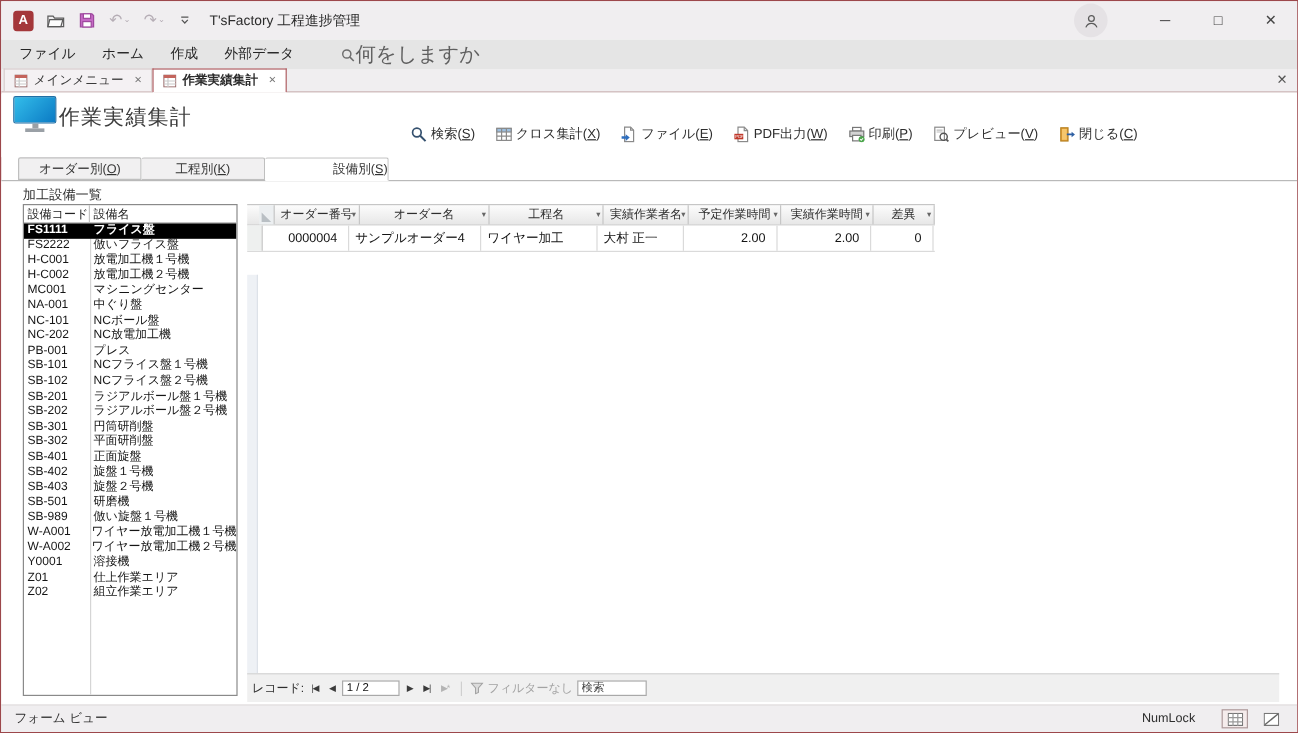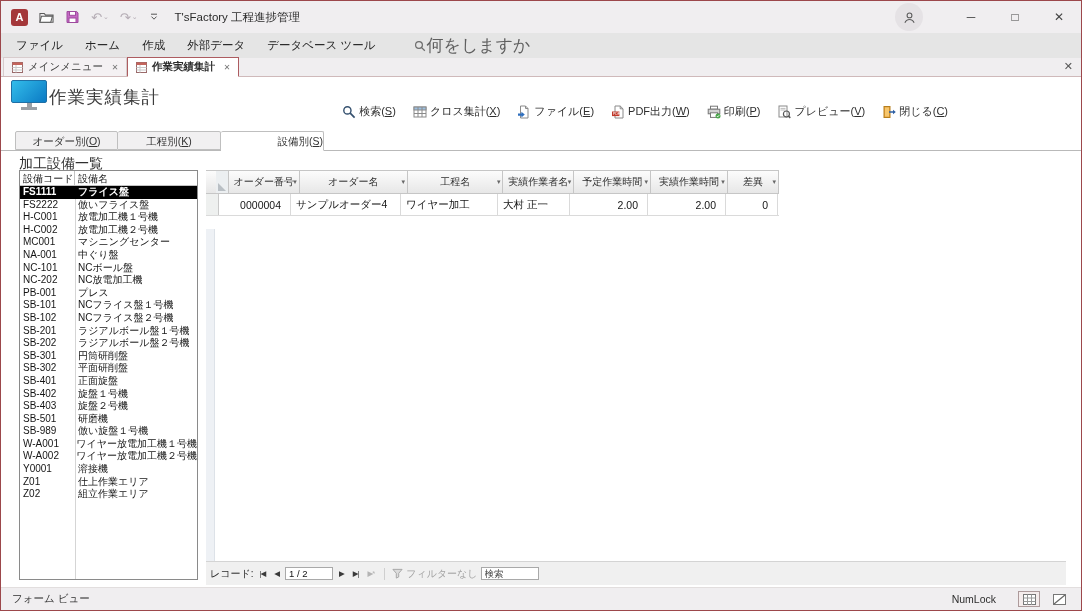--- a/index.html
+++ b/index.html
@@ -61,36 +61,36 @@
   .tabrow { position:absolute; top:130px; left:14px; display:flex; z-index:3; }
   .form-tab { width:103px; height:19px; line-height:18px; text-align:center; font-size:10.5px;
               color:#333; background:#f1f0f1; border:1px solid #bfbfbf; border-left:none;
               border-radius:2px 2px 0 0; }
   .form-tab:first-child { border-left:1px solid #bfbfbf; }
   .form-tab.active { background:#fff; border-bottom:1px solid #fff; height:20px; font-weight:normal;text-align:right; }
   .content { position:absolute; top:149px; left:0; right:0; bottom:23px; background:#fff;
              border-top:1px solid #b9b9b9; }
 
   
-  .equip-caption { position:absolute; left:18px; top:4px; font-size:14px; color:#2f2f2f; }
+  .equip-caption { position:absolute; left:18px; top:4px; font-size:11px; color:#2f2f2f; }
   .equip-list { position:absolute; left:18px; top:19px; width:179px; height:410px;
                 border:1px solid #8a8a8a; background:#fff; font-size:10px; }
   .equip-header { display:flex; height:15px; border-bottom:1px solid #c3c3c3; color:#222; }
   .equip-header .ec1 { width:55px; border-right:1px solid #c3c3c3; padding:1px 0 0 3px; }
   .equip-header .ec2 { flex:1; padding:1px 0 0 3px; }
   .equip-body { position:relative; height:393px; overflow:hidden; }
   .equip-vline { position:absolute; left:55px; top:0; bottom:0; width:1px; background:#d5d5d5; }
   .equip-row { position:relative; display:flex; height:12.6px; line-height:12.6px; color:#151515; }
   .equip-row .ec1 { width:55px; padding-left:3px; }
   .equip-row .ec2 { flex:1; padding-left:3px; white-space:nowrap; }
   .equip-row.selected { background:#000; color:#fff; font-weight:bold; z-index:2; }
 
   
   .sheet { position:absolute; left:205px; top:19px; width:573px; }
-  .sheet-header { display:flex; height:24px; background:linear-gradient(#fcfcfc,#e7e7e7);
+  .sheet-header { display:flex; height:18px; background:linear-gradient(#fcfcfc,#e7e7e7);
                   border-top:1px solid #c6c6c6; border-bottom:1px solid #c6c6c6;padding-left:10px; }
   .corner-cell { width:13px; border-right:1px solid #c6c6c6; position:relative; background:#eceff1; }
   .corner-cell::after { content:""; position:absolute; left:2px; bottom:2px; width:0; height:0;
                         border-bottom:8px solid #b9bfc4; border-right:8px solid transparent; }
   .hcell { position:relative; display:flex; align-items:center; justify-content:center;
            font-size:10px; color:#2e2e2e; border-right:1px solid #c6c6c6; }
   .hcell .sortarrow { position:absolute; right:2px; font-size:7px; color:#666; }
   .srow { display:flex; height:22px; border-bottom:1px solid #dadada; background:#fff; }
   .sel-cell { width:13px; background:#eef0ef; border-right:1px solid #c9c9c9; }
   .dcell { border-right:1px solid #dadada; font-size:10.5px; color:#141414;
@@ -174,21 +174,20 @@
       <div class="win-btn">✕</div>
     </div>
   </div>
 
   <div class="menubar">
     <div id="menu-items" style="display:flex;">
         <div class="menu-item">ファイル</div>
         <div class="menu-item">ホーム</div>
         <div class="menu-item">作成</div>
         <div class="menu-item">外部データ</div>
-        <div class="menu-item">データベース ツール</div>
       </div>
     <div class="tellme">
       <svg viewBox="0 0 12 12">
           <circle cx="5" cy="5" r="3.4" fill="none" stroke="#6d6d6d" stroke-width="1.2"></circle>
           <line x1="7.6" y1="7.6" x2="10.8" y2="10.8" stroke="#6d6d6d" stroke-width="1.3"></line>
         </svg>
       <span>何をしますか</span>
     </div>
   </div>
 

